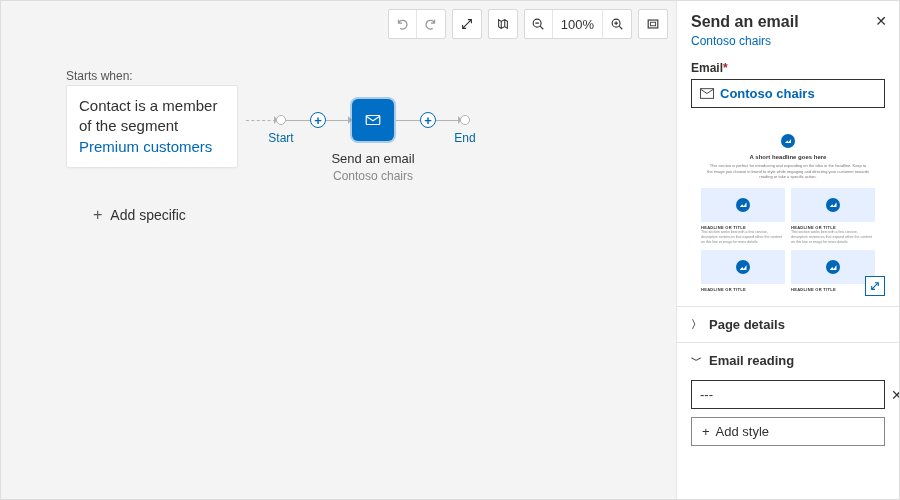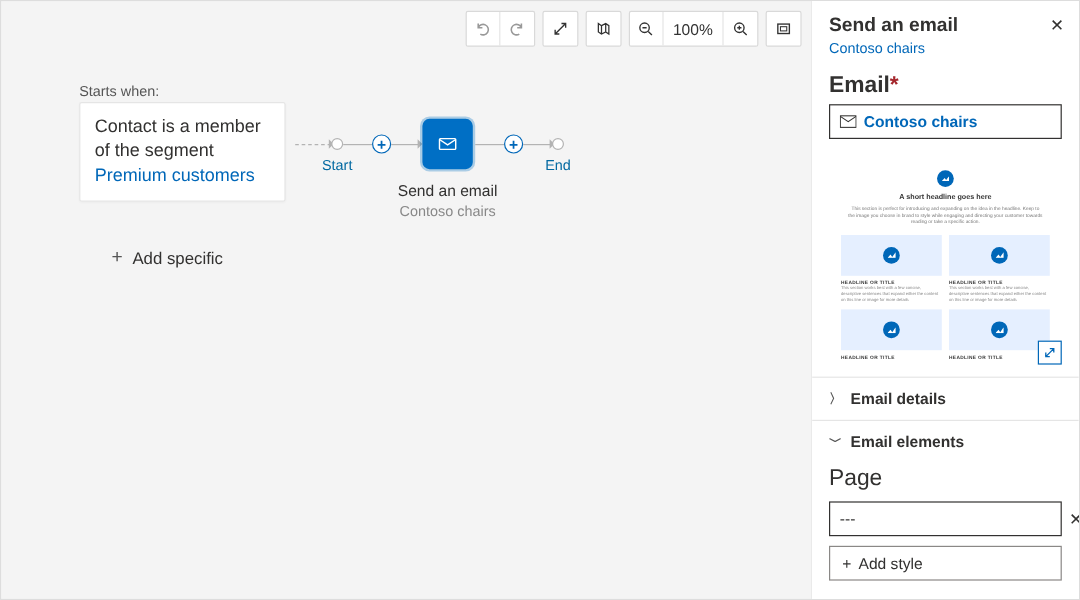--- a/index.html
+++ b/index.html
@@ -39,21 +39,21 @@
     .add-swimlane { position: absolute; top: 205px; left: 92px; font-size: 14px; color: #323130; cursor: pointer; display: flex; align-items: center; gap: 8px; }
     .add-swimlane .p { font-size: 16px; color: #555; }
     
     
     .panel { width: 223px; background: #fff; border-left: 1px solid #e5e5e5; display: flex; flex-direction: column; overflow-y: auto; }
     .panel-hd { padding: 12px 14px 4px 14px; position: relative; }
     .panel-hd h1 { font-size: 16px; font-weight: 600; color: #323130; }
     .panel-hd a { font-size: 12px; color: #0067b8; text-decoration: none; }
     .close-x { position: absolute; top: 12px; right: 12px; cursor: pointer; font-size: 14px; color: #323130; }
     .sect { padding: 8px 14px; }
-    .label { font-size: 19px; font-weight: 600; color: #323130; margin-bottom: 4px; }
+    .label { font-size: 12px; font-weight: 600; color: #323130; margin-bottom: 4px; }
     .req { color: #a4262c; }
     .lookup { border: 1px solid #323130; padding: 6px 8px; display: flex; align-items: center; gap: 6px; font-size: 13px; }
     .lookup .icon-envelope { width: 14px; height: 11px; }
     .lookup span { color: #0067b8; font-weight: 600; }
     
     .preview { margin: 8px 14px 0 14px; border: none; padding: 10px 6px 2px 6px; position: relative; text-align: center; }
     .prev-logo { width: 14px; height: 14px; background: #0067b8; border-radius: 50%; margin: 0 auto 6px auto; display: flex; align-items: center; justify-content: center; }
     .prev-logo::before { content: ''; width: 6px; height: 4px; background: #fff; clip-path: polygon(0 100%, 40% 40%, 60% 80%, 100% 0, 100% 100%); }
     .prev-headline { font-size: 6px; font-weight: bold; margin-bottom: 3px; color: #333; }
     .prev-body { font-size: 4px; color: #777; line-height: 1.4; margin: 0 10px 8px 10px; }
@@ -224,30 +224,27 @@
     </div>
     <div class="expand-btn">
         <svg viewBox="0 0 12 12">
           <path d="M2 10 L10 2 M6 2 H10 V6 M6 10 H2 V6" fill="none" stroke-width="1.3"></path>
         </svg>
       </div>
   </div>
 
   <div class="accordion">
     <span class="chevron">〉</span>
-    <span>Email details</span>
+    <span>Page details</span>
   </div>
   <div class="accordion">
     <span class="chevron">﹀</span>
-    <span>Email elements</span>
-  </div>
-
-  <div class="sect" style="padding-top:2px;padding-bottom:2px;">
-    <div class="label" style="font-weight:400">Page</div>
-  </div>
+    <span>Email reading</span>
+  </div>
+
   <div class="page-row">
     <input class="page-input" value="---" style="">
     <span class="clear-x">✕</span>
   </div>
   <button class="add-item">
     <span>+</span>
     <span>Add style</span>
   </button>
 </div>
 

